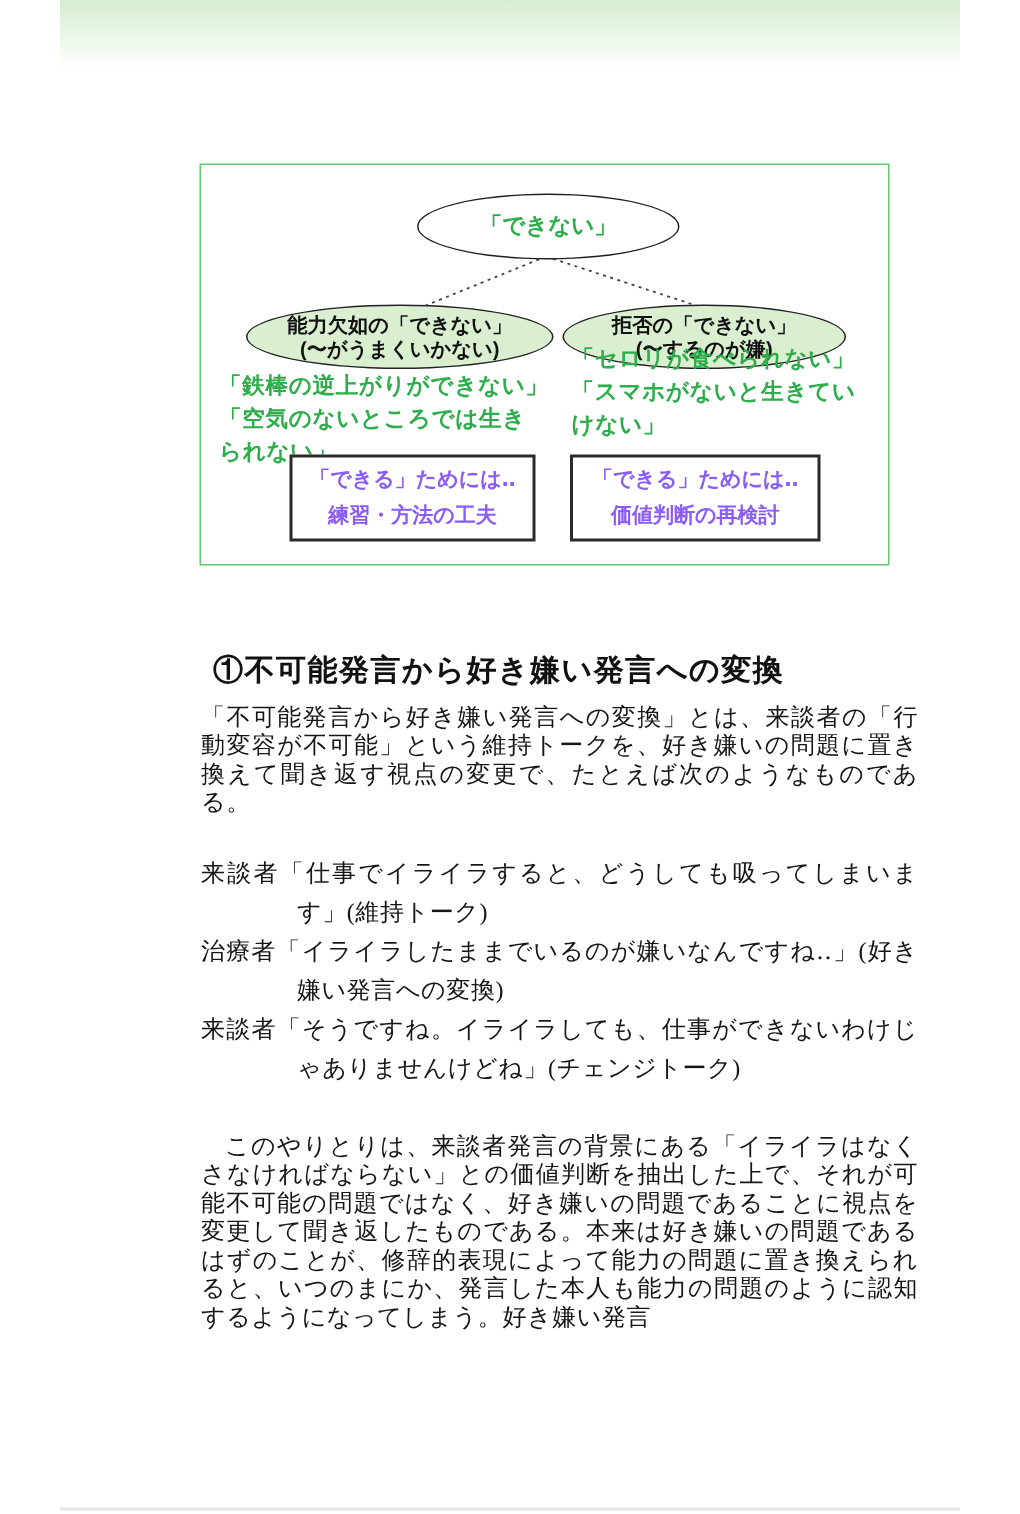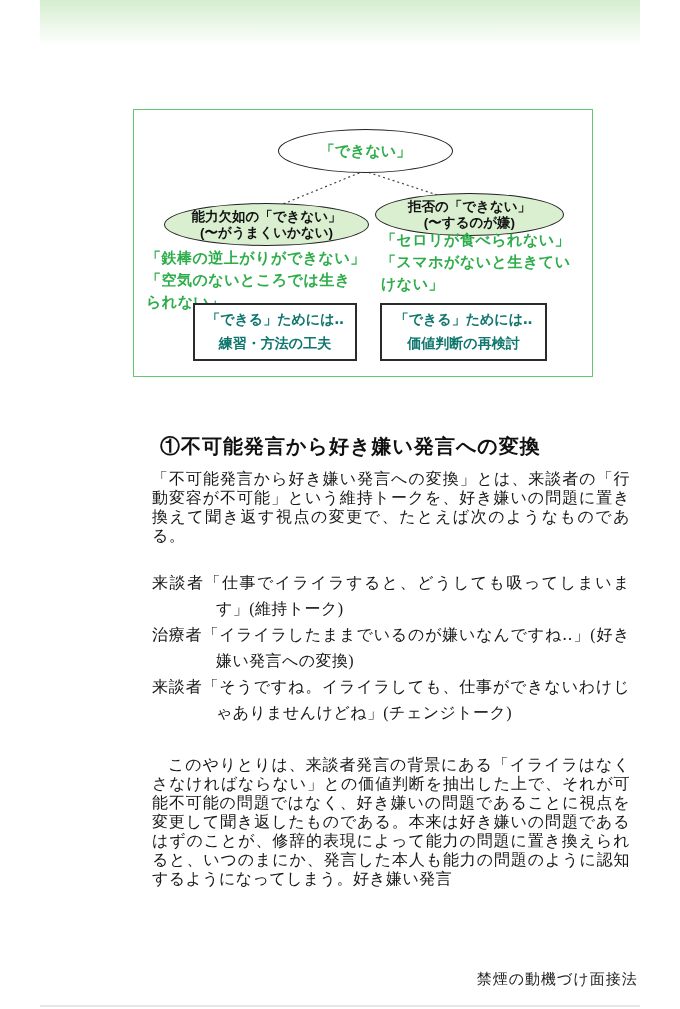--- a/index.html
+++ b/index.html
@@ -36,43 +36,43 @@
   .ellipse.root{
     left:144px;top:19px;width:173px;height:42px;
     background:#ffffff;border:1.7px solid #222;
     color:var(--green-text);font-size:15px;
   }
   .ellipse.child{
     background:var(--ellipse-fill);border:1.4px solid #222;
     color:#111;font-size:13.5px;
   }
   .ellipse.child.left{left:30px;top:93px;width:203px;height:41px;}
-  .ellipse.child.right{left:241px;top:83px;width:187px;height:41px;text-align:center;}
+  .ellipse.child.right{left:241px;top:93px;width:187px;height:41px;text-align:center;}
   .examples{
     position:absolute;color:var(--green-text);font-weight:bold;
     font-size:15px;line-height:22px;white-space:pre-line;letter-spacing:.5px;
   }
   .examples.left{left:12px;top:137px;width:234px;}
   .examples.right{left:247px;top:119px;width:205px;}
   .resolve-box{
     position:absolute;top:193px;height:58px;border:2px solid #2b2b2b;background:#fff;
     display:flex;flex-direction:column;justify-content:space-evenly;align-items:center;
-    font-weight:bold;font-size:14px;color:#0f766e;box-sizing:border-box;
+    font-weight:bold;font-size:14px;color:#8b5cf6;box-sizing:border-box;
   }
   .resolve-box.left{left:59px;width:164px;}
   .resolve-box.right{left:246px;width:167px;}
   .fig-caption{
     position:absolute;left:89px;top:382px;
     font-family:"Liberation Sans","DejaVu Sans",sans-serif;
     font-size:17px;font-weight:bold;letter-spacing:1px;
   }
   .cap-label{color:var(--caption-label);margin-right:16px;}
   .cap-text{color:#1a1a1a;}
   
-  .article{position:absolute;left:112px;top:433px;width:478px;}
+  .article{position:absolute;left:94px;top:433px;width:478px;}
   .article h2{
     margin:0 0 9px 8px;font-size:20px;font-weight:bold;color:#111;
     letter-spacing:1px;font-family:"Liberation Serif","DejaVu Serif",serif;
   }
   p.body{
     margin:0;font-size:16px;line-height:19px;text-align:justify;
     color:#161616;letter-spacing:.4px;
   }
   p.body.indent{text-indent:1em;}
   .dialogue{margin-top:25px;}
@@ -152,19 +152,18 @@
     <div class="dialogue">
       <p class="dline"><span>来談者</span><span>「仕事でイライラすると、どうしても吸ってしまいます」(維持トーク)</span></p>
       <p class="dline"><span>治療者</span><span>「イライラしたままでいるのが嫌いなんですね‥」(好き嫌い発言への変換)</span></p>
       <p class="dline"><span>来談者</span><span>「そうですね。イライラしても、仕事ができないわけじゃありませんけどね」(チェンジトーク)</span></p>
     </div>
 
     <p class="body indent closing">このやりとりは、来談者発言の背景にある「イライラはなくさなければならない」との価値判断を抽出した上で、それが可能不可能の問題ではなく、好き嫌いの問題であることに視点を変更して聞き返したものである。本来は好き嫌いの問題であるはずのことが、修辞的表現によって能力の問題に置き換えられると、いつのまにか、発言した本人も能力の問題のように認知するようになってしまう。好き嫌い発言</p>
   </div>
 
   <div class="footer">
-    <span class="running-title">禁煙の動機づけ面接法</span>
     <span class="pagebar"></span>
     <span class="pagenum">101</span>
   </div>
 
   <div class="scan-edge"></div>
 </div>
 
 </body></html>

